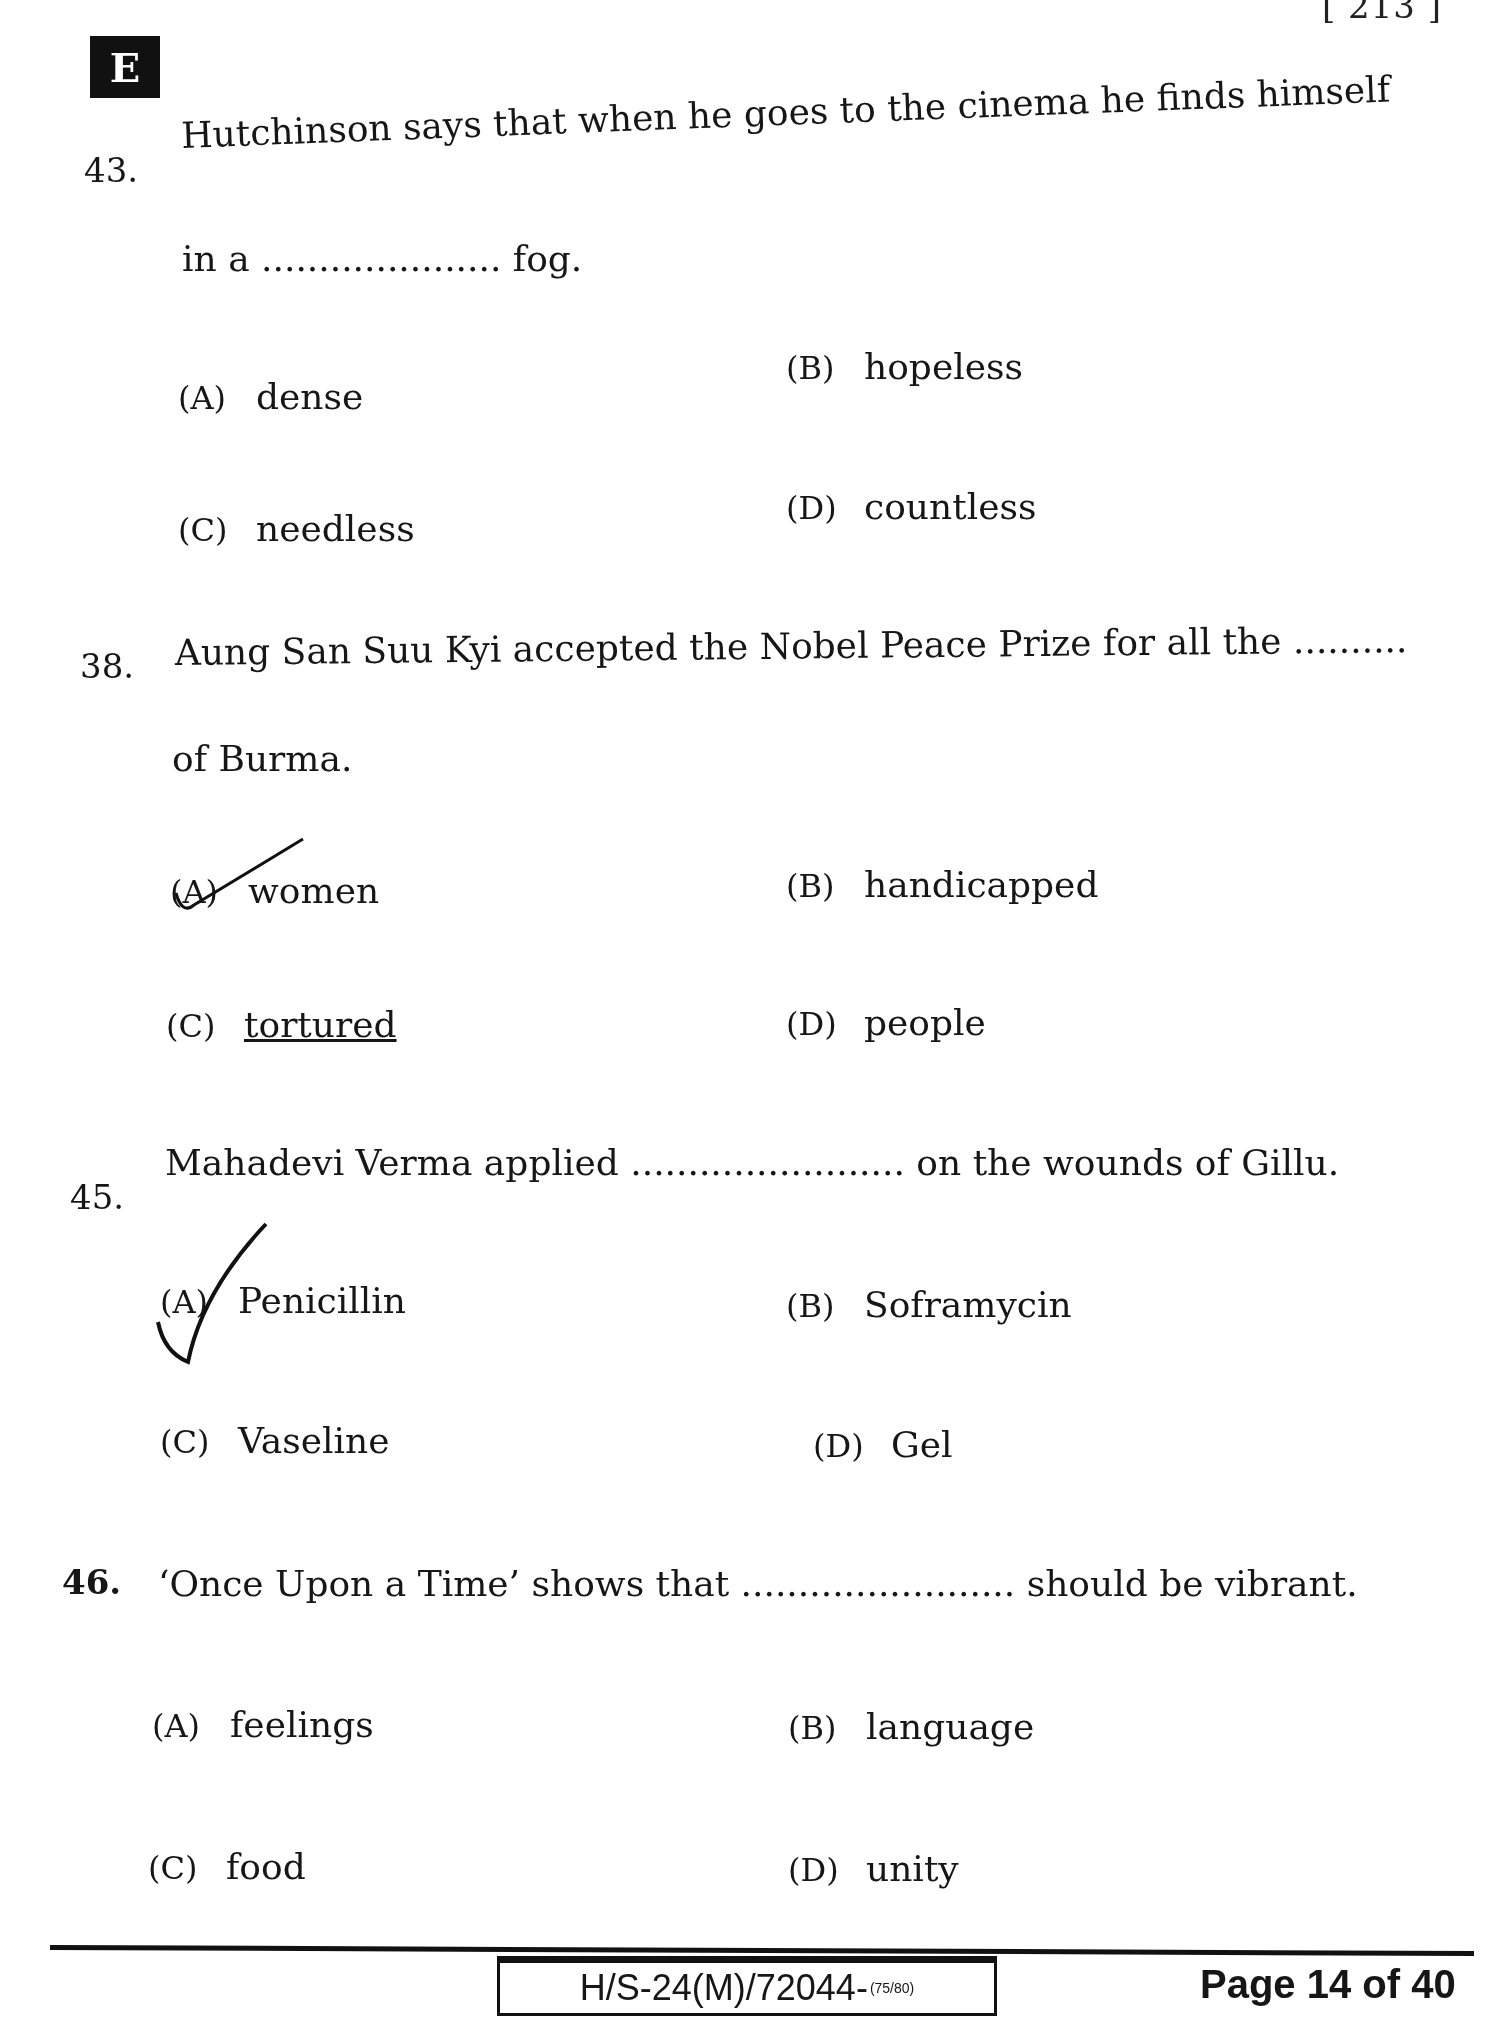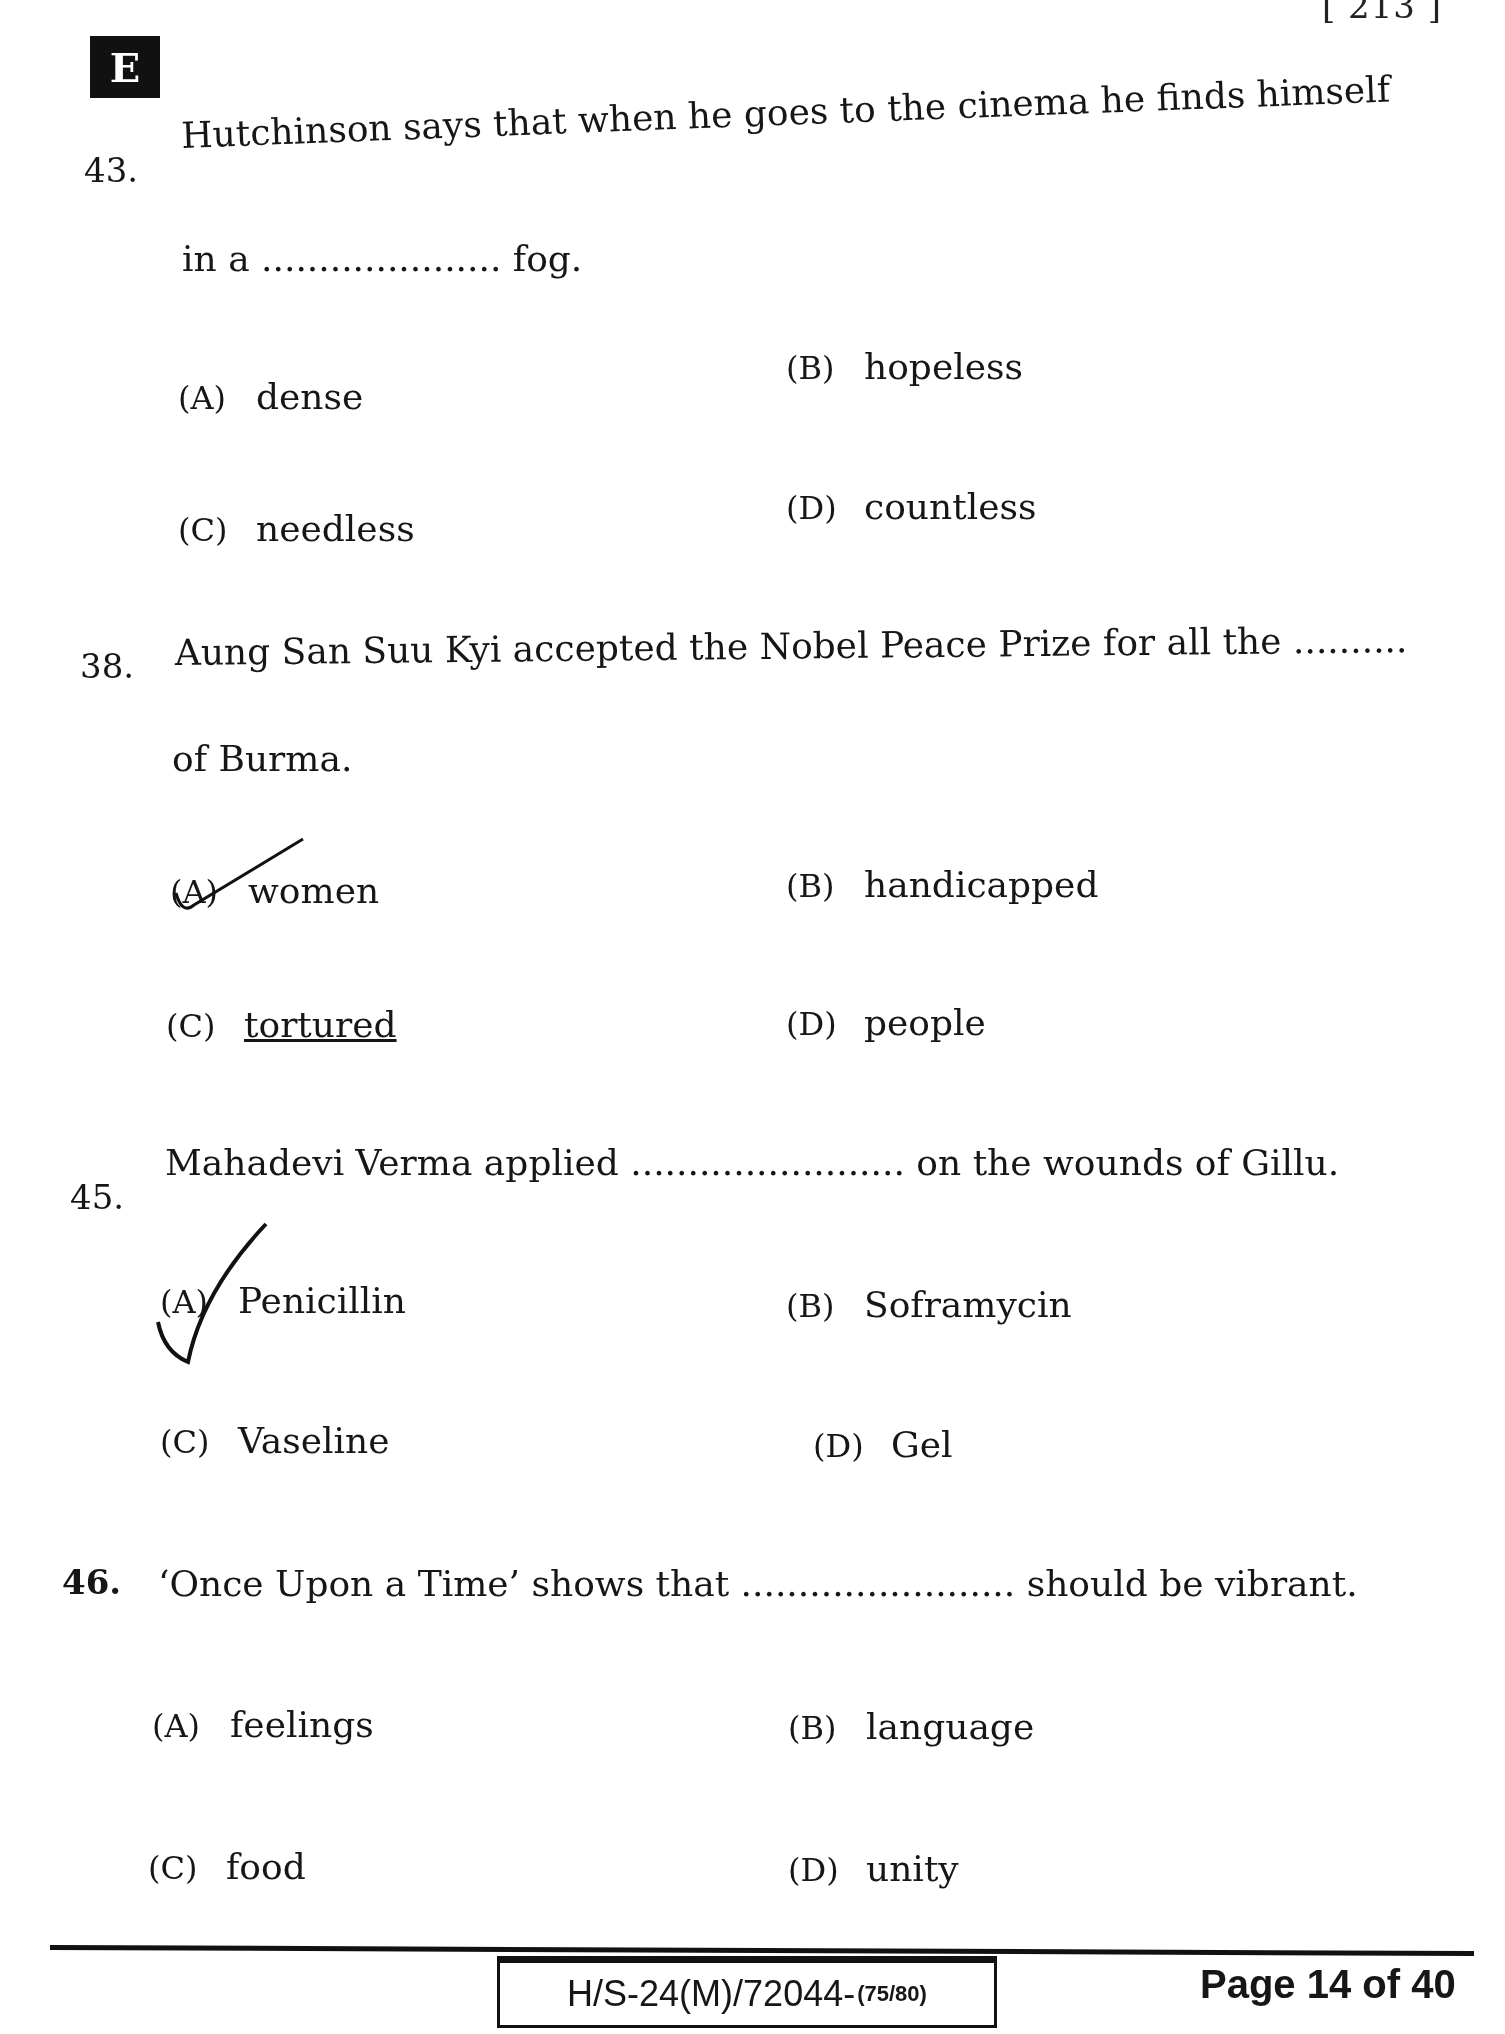--- a/index.html
+++ b/index.html
@@ -20,27 +20,27 @@
     .q { position: absolute; font-size: 36px; }
     .qnum { position: absolute; font-size: 34px; }
     .opt { position: absolute; font-size: 36px; white-space: nowrap; }
     .opt .lbl { display: inline-block; width: 78px; font-size: 32px; }
     .tick { position: absolute; pointer-events: none; }
     .rule {
       position: absolute; left: 50px; top: 1948px; width: 1424px; height: 5px; background: #111;
       transform: rotate(0.25deg);
     }
     .footer-code {
-      position: absolute; left: 497px; top: 1956px; width: 500px; height: 72px;
+      position: absolute; left: 497px; top: 1956px; width: 500px; height: 60px;
       border: 3px solid #111; border-top: 7px solid #111; box-sizing: border-box;
       font-family: "Liberation Sans", sans-serif;
       font-size: 36px; display: flex; align-items: center; justify-content: center;
       letter-spacing: 0px;
     }
-    .footer-code small { font-size: 22px; font-weight: bold; margin-left: 2px; }
+    .footer-code small { font-size: 14px; font-weight: normal; margin-left: 2px; }
     .footer-page {
       position: absolute; left: 1200px; top: 1962px;
       font-family: "Liberation Sans", sans-serif; font-size: 40px; font-weight: bold;
     }
   </style>
 </head>
 <body>
 
 <div class="page-num">[ 213 ]</div>
 <div class="set-badge">E</div>

